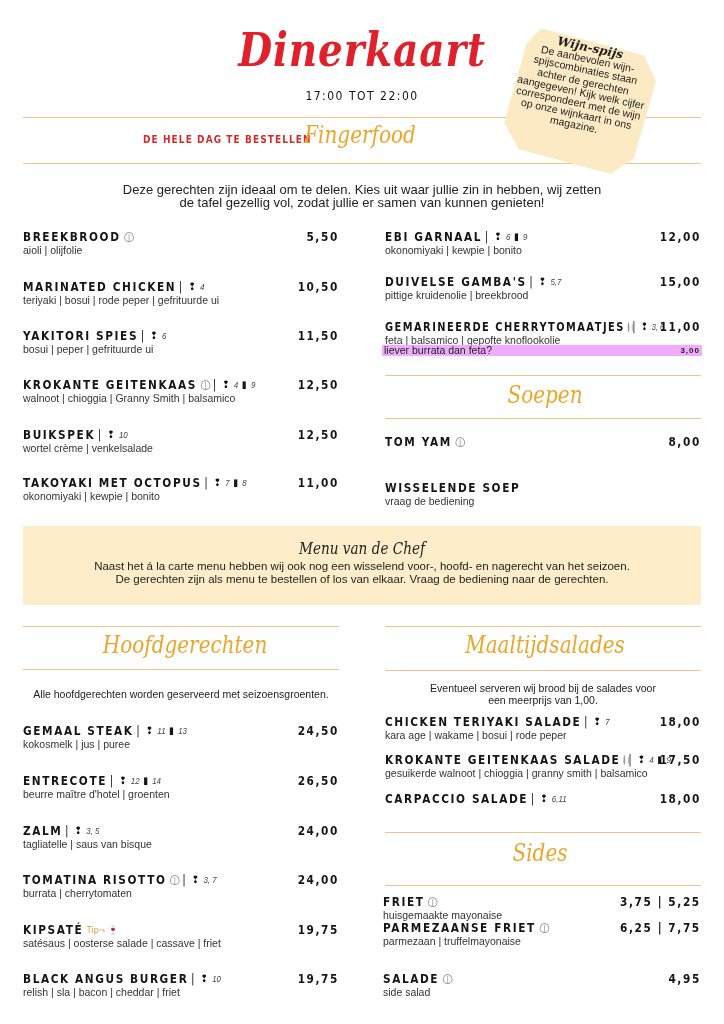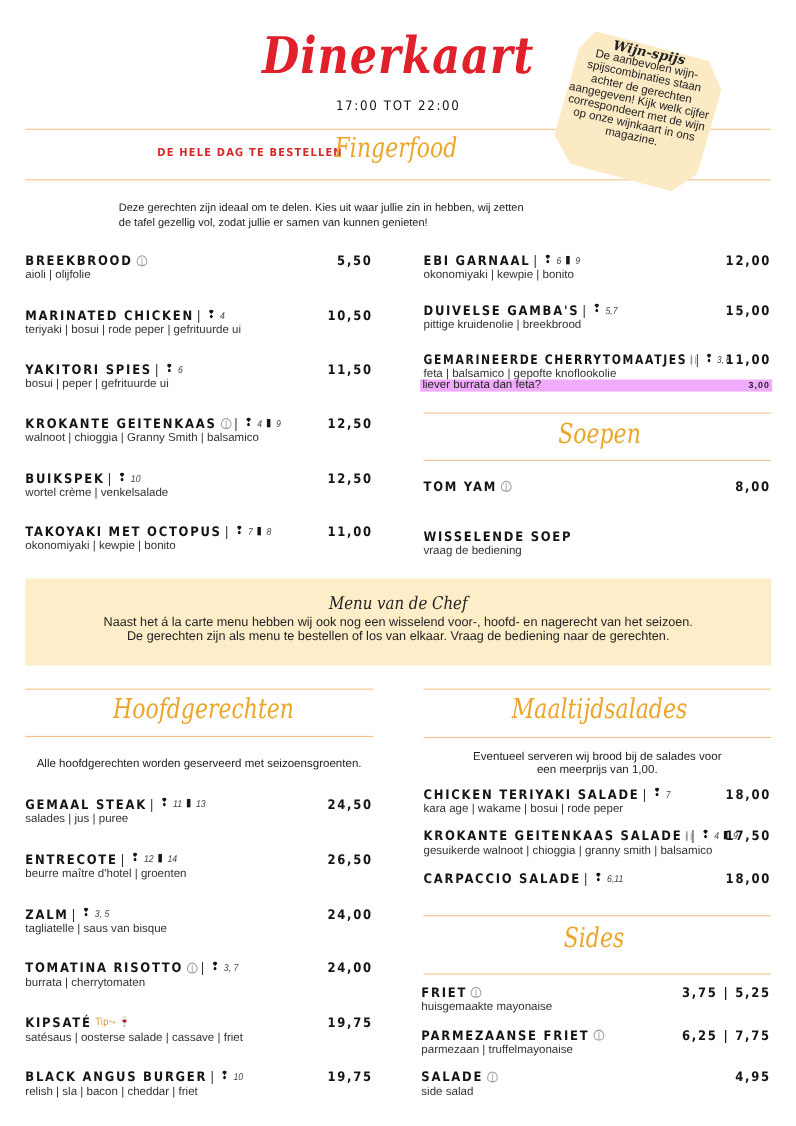--- a/index.html
+++ b/index.html
@@ -23,22 +23,22 @@
     color: #d52a2a; letter-spacing: 1.2px; font-family: "DejaVu Sans", sans-serif;
     transform: scaleX(0.9); transform-origin: left;
   }
   .sec-title {
     position: absolute; text-align: center; color: #eba62a;
     font-family: "DejaVu Serif", serif; font-style: italic; font-size: 25px;
     transform: scaleX(0.8);
   }
 
   .note {
-    position: absolute; width: 508px; left: 108px; top: 183px; text-align: left;
-    font-size: 10px; line-height: 13px; color: #222;
+    position: absolute; width: 508px; left: 108px; top: 183px; text-align: center;
+    font-size: 13px; line-height: 13px; color: #222;
   }
 
   .winebox {
     position: absolute; left: 510px; top: 38px; width: 140px; height: 128px;
     background: #fbeac3; transform: rotate(12deg);
     clip-path: polygon(12% 0, 88% 4%, 100% 22%, 96% 84%, 82% 100%, 14% 96%, 0 78%, 4% 14%);
   }
   .winebox-text {
     position: absolute; left: 516px; top: 42px; width: 132px; text-align: center;
     transform: rotate(12deg); font-size: 10.5px; line-height: 11.2px; color: #222;
@@ -246,21 +246,21 @@
   <div class="item" style="top:0px;">
     <div class="name">
         <span>GEMAAL STEAK</span>
         <span class="sep">|</span>
         <span class="glass">❢</span>
         <span class="wref">11</span>
         <span class="bottle">▮</span>
         <span class="wref">13</span>
       </div>
     <div class="price">24,50</div>
-    <div class="desc">salades | jus | puree</div>
+    <div class="desc">kokosmelk | jus | puree</div>
   </div>
   <div class="item" style="top:50px;">
     <div class="name">
         <span>ENTRECOTE</span>
         <span class="sep">|</span>
         <span class="glass">❢</span>
         <span class="wref">12</span>
         <span class="bottle">▮</span>
         <span class="wref">14</span>
       </div>
@@ -358,21 +358,21 @@
 
 <div class="col" style="left:383px; top:895px; width:318px;">
   <div class="item" style="top:0px;">
     <div class="name">
         <span>FRIET</span>
         <span class="veg"></span>
       </div>
     <div class="price">3,75 | 5,25</div>
     <div class="desc">huisgemaakte mayonaise</div>
   </div>
-  <div class="item" style="top:39px;">
+  <div class="item" style="top:26px;">
     <div class="name">
         <span>PARMEZAANSE FRIET</span>
         <span class="veg"></span>
       </div>
     <div class="price">6,25 | 7,75</div>
     <div class="desc">parmezaan | truffelmayonaise</div>
   </div>
   <div class="item" style="top:77px;">
     <div class="name">
         <span>SALADE</span>

